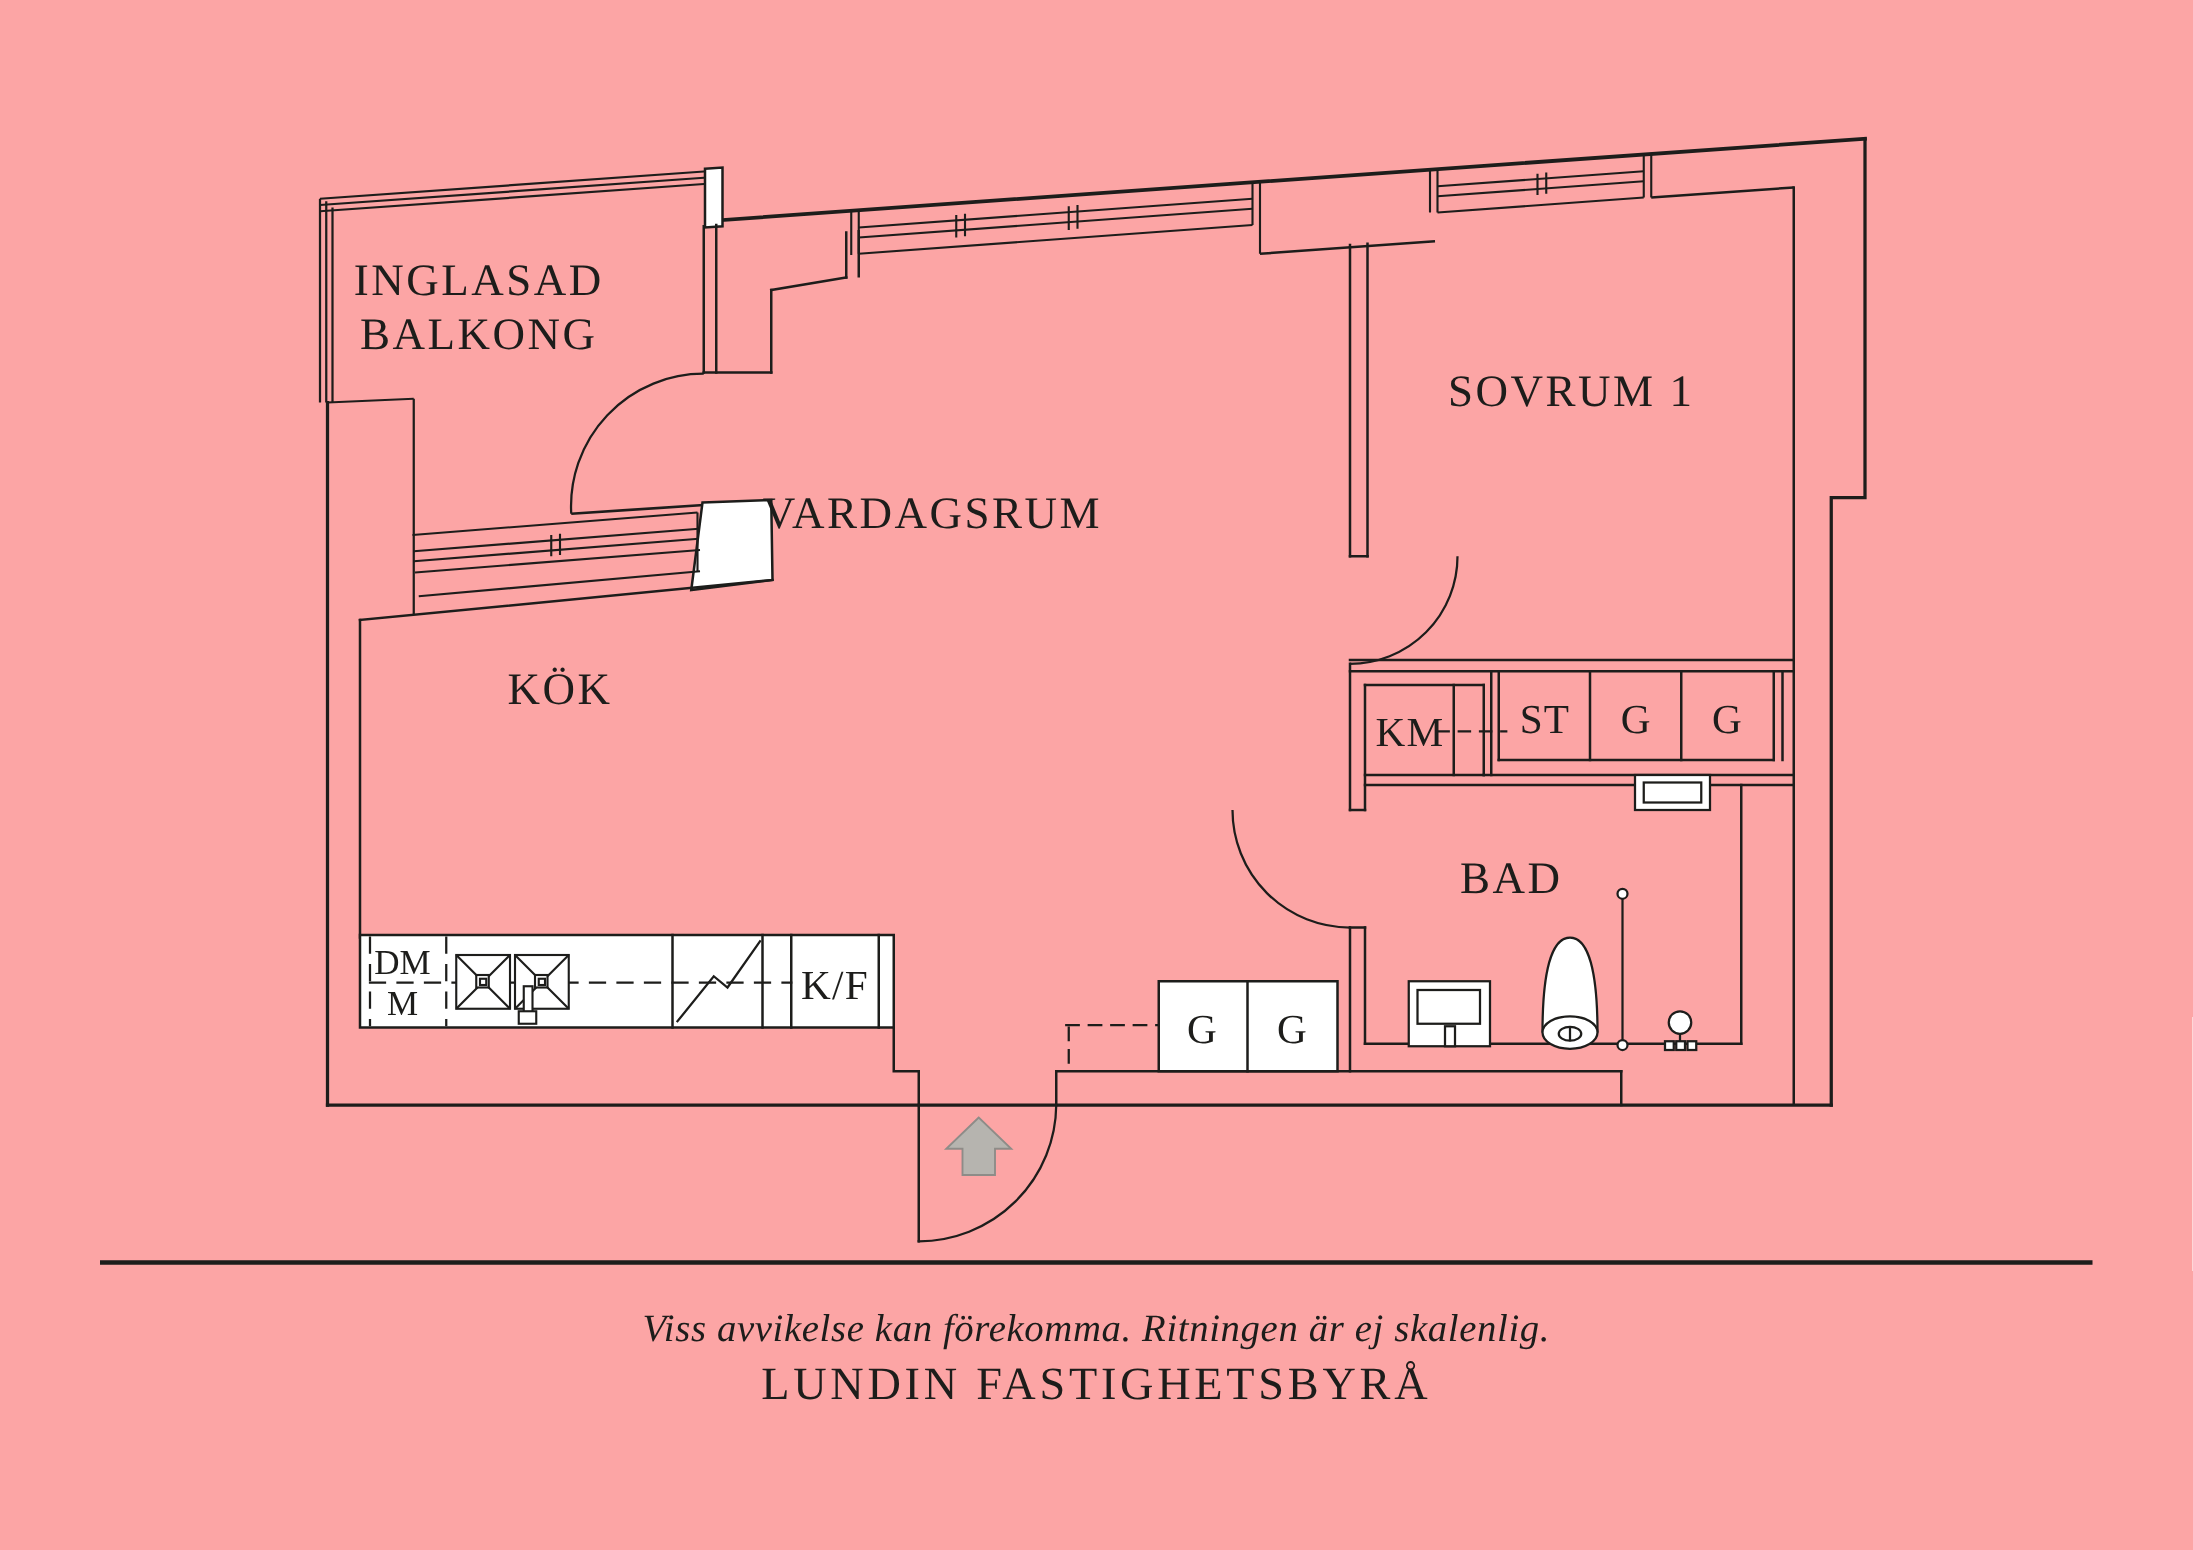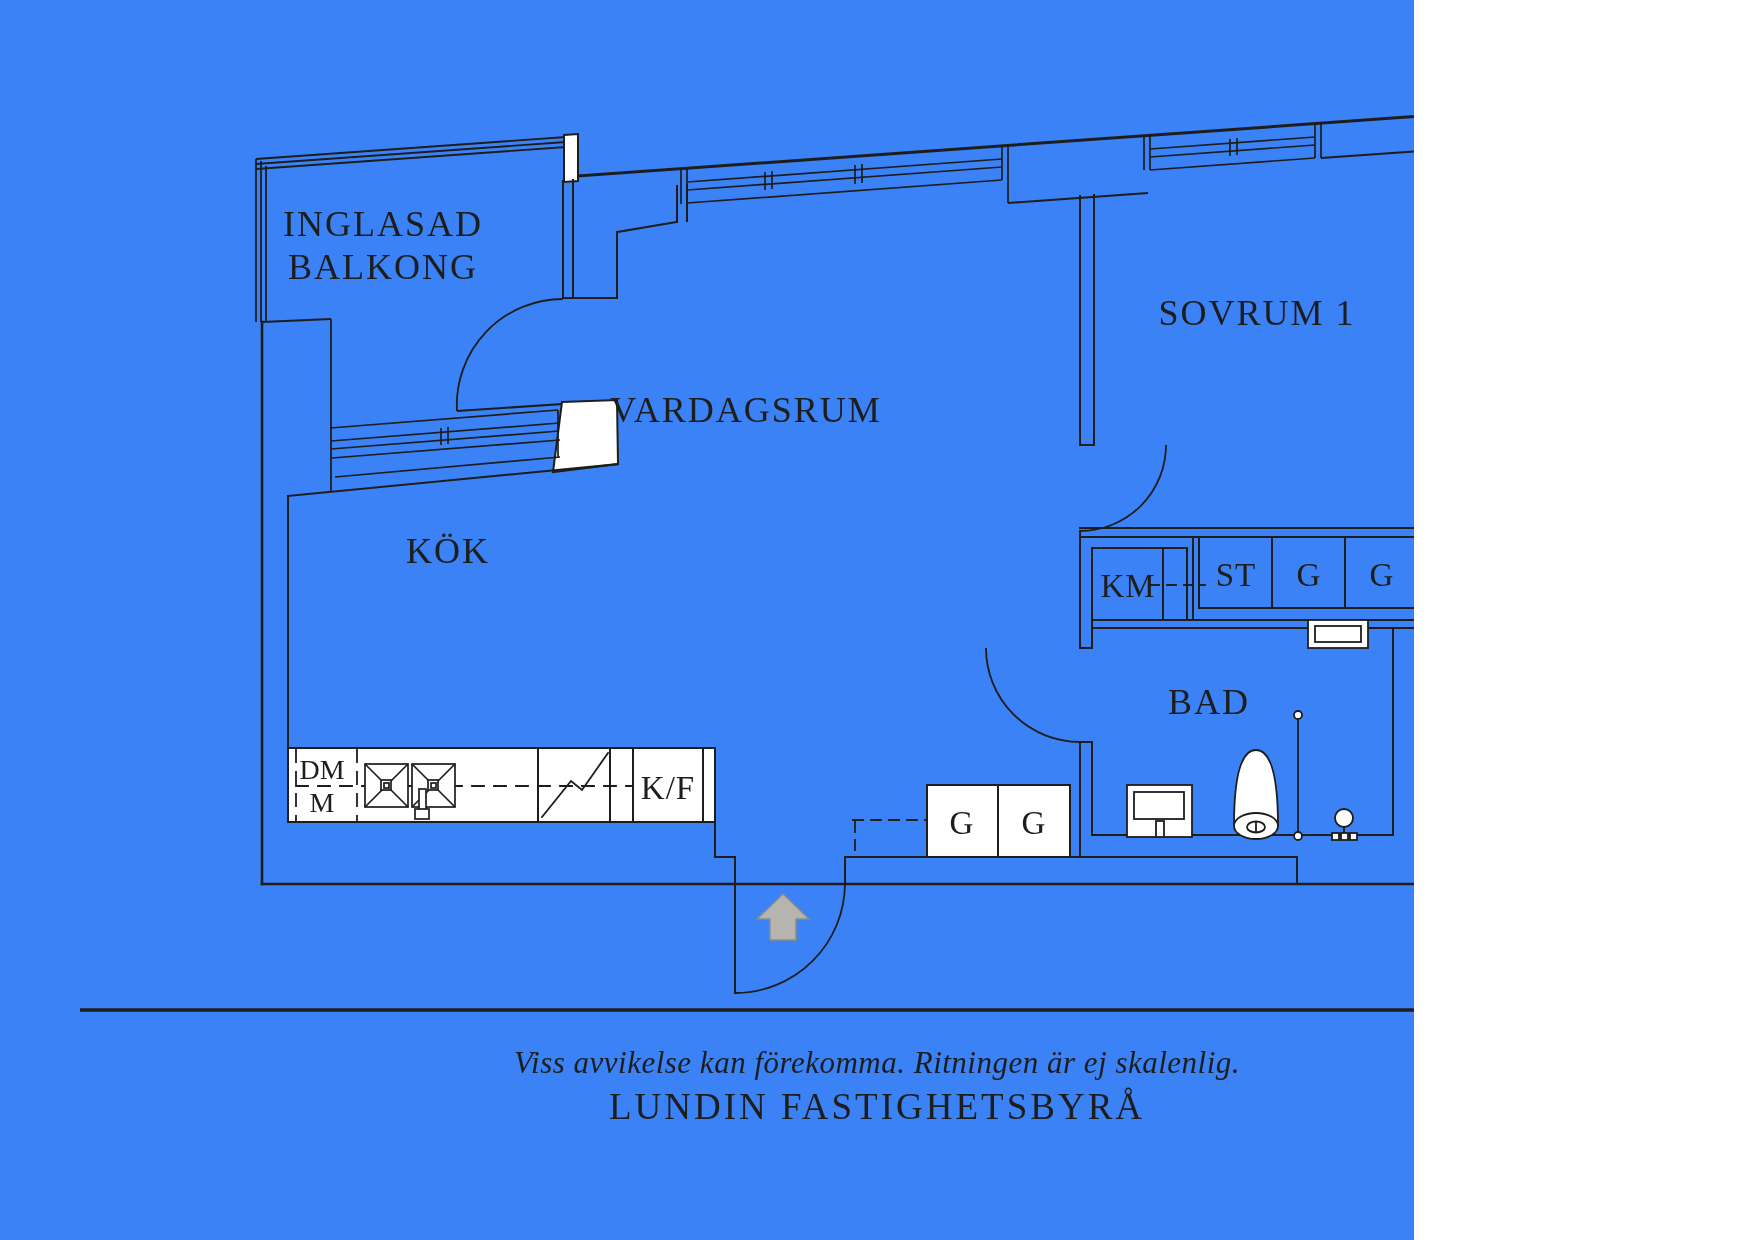--- a/index.html
+++ b/index.html
@@ -1,16 +1,16 @@
 <!DOCTYPE html>
 <html><head>
 <meta charset="utf-8">
 <style>
   html,body{margin:0;padding:0;background:#ffffff;}
-  .page{position:relative;width:1414px;height:1240px;background:#3b82f6;overflow:hidden;
+  .page{position:relative;width:1754px;height:1240px;background:#fca5a5;overflow:hidden;
         font-family:"Liberation Serif","DejaVu Serif",serif;}
   svg{display:block}
   text{font-family:"Liberation Serif","DejaVu Serif",serif;fill:#1d1d1b;}
   .room-label{font-size:36px;letter-spacing:2px;}
   .small-label{font-size:33px;letter-spacing:1px;}
   .tiny-label{font-size:28px;}
   .disclaimer{font-size:31px;font-style:italic;letter-spacing:0.5px;}
   .brand{font-size:37px;letter-spacing:3px;}
 </style>
 </head>

